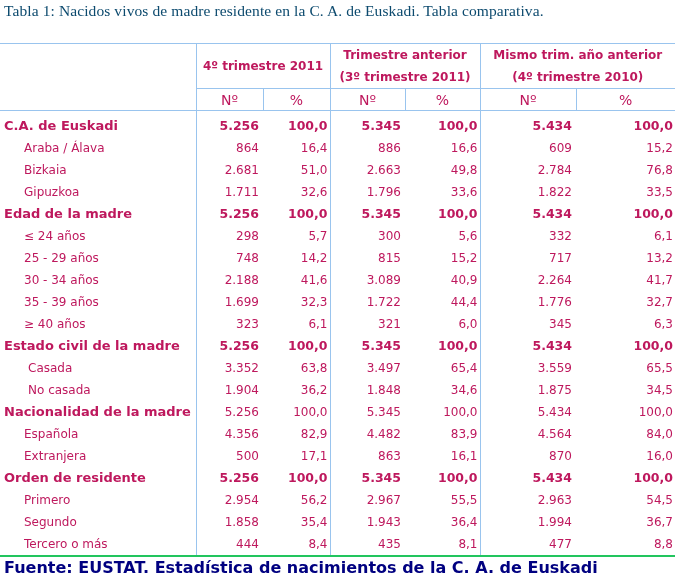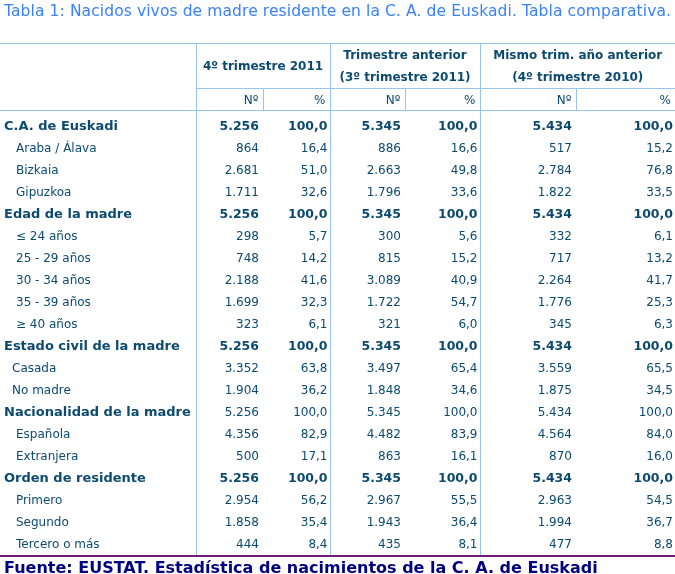--- a/index.html
+++ b/index.html
@@ -1,44 +1,44 @@
 <!DOCTYPE html>
 <html><head>
 <meta charset="utf-8">
 <style>
   html, body { margin:0; padding:0; background:#ffffff; }
   body { width:675px; height:574px; overflow:hidden; position:relative;
          font-family:"DejaVu Sans", "Liberation Sans", sans-serif; color:#000080; }
   .title { position:absolute; left:4px; top:1px; width:668px; font-size:15.5px; line-height:20px;
-           color:#3b82f6; font-weight:normal; letter-spacing:0.1px; }
+           color:#0c4a6e; font-weight:normal; letter-spacing:0.1px;font-family:Liberation Serif, serif; }
   table.t { position:absolute; left:0; top:43px; width:675px; border-collapse:collapse;
-            table-layout:fixed; font-size:12px; color:#0c4a6e; }
+            table-layout:fixed; font-size:12px; color:#be185d; }
   table.t col.c0 { width:196px; }
   table.t col.c1 { width:67px; }
   table.t col.c2 { width:67px; }
   table.t col.c3 { width:75px; }
   table.t col.c4 { width:75px; }
   table.t col.c5 { width:96px; }
   table.t col.c6 { width:99px; }
   table.t th, table.t td { padding:0 4px; white-space:nowrap; overflow:hidden; }
   thead tr.h1 th { height:43px; border-top:1px solid #99c4ee; text-align:center; font-weight:bold;
                    font-size:12px; line-height:22px; vertical-align:middle; }
   thead tr.h1 th.corner { border-bottom:1px solid #99c4ee; }
-  thead tr.h2 th { height:21px; font-weight:normal; text-align:right; font-size:12px;
+  thead tr.h2 th { height:21px; font-weight:normal; text-align:center; font-size:14px;
                    border-top:1px solid #99c4ee; border-bottom:1px solid #99c4ee; }
   .gl { border-left:1px solid #99c4ee; }
   .sl { border-left:1px solid #99c4ee; }
   tbody td { height:22px; line-height:22px; text-align:right; font-size:12px; }
   tbody td.lbl { text-align:left; }
   tbody tr.sec td { font-weight:bold; font-size:12.5px; }
   tbody tr.sec td.lbl { padding-left:4px; font-size:13px; }
   tbody tr.sec.plain td.num { font-weight:normal; font-size:12px; }
-  tbody tr.sub td.lbl { padding-left:16px; }
-  tbody tr.sub2 td.lbl { padding-left:12px; }
-  tbody tr.last td { border-bottom:2px solid #701a75; }
+  tbody tr.sub td.lbl { padding-left:24px; }
+  tbody tr.sub2 td.lbl { padding-left:28px; }
+  tbody tr.last td { border-bottom:2px solid #22c55e; }
   tbody tr.first td { padding-top:4px; }
   .num.pct { padding-right:2px; }
   .source { position:absolute; left:4px; top:558px; font-size:16px; font-weight:bold; color:#000080; }
 </style>
 </head>
 <body>
 
 <div class="title">Tabla 1: Nacidos vivos de madre residente en la C. A. de Euskadi. Tabla comparativa.</div>
 
 <table class="t">
@@ -84,21 +84,21 @@
         <td class="num pct">100,0</td>
         <td class="num gl">5.434</td>
         <td class="num pct">100,0</td>
       </tr>
       <tr class="sub">
         <td class="lbl">Araba / Álava</td>
         <td class="num gl">864</td>
         <td class="num pct">16,4</td>
         <td class="num gl">886</td>
         <td class="num pct">16,6</td>
-        <td class="num gl">517</td>
+        <td class="num gl">609</td>
         <td class="num pct">15,2</td>
       </tr>
       <tr class="sub">
         <td class="lbl">Bizkaia</td>
         <td class="num gl">2.681</td>
         <td class="num pct">51,0</td>
         <td class="num gl">2.663</td>
         <td class="num pct">49,8</td>
         <td class="num gl">2.784</td>
         <td class="num pct">76,8</td>
@@ -146,23 +146,23 @@
         <td class="num gl">3.089</td>
         <td class="num pct">40,9</td>
         <td class="num gl">2.264</td>
         <td class="num pct">41,7</td>
       </tr>
       <tr class="sub">
         <td class="lbl">35 - 39 años</td>
         <td class="num gl">1.699</td>
         <td class="num pct">32,3</td>
         <td class="num gl">1.722</td>
-        <td class="num pct">54,7</td>
+        <td class="num pct">44,4</td>
         <td class="num gl">1.776</td>
-        <td class="num pct">25,3</td>
+        <td class="num pct">32,7</td>
       </tr>
       <tr class="sub">
         <td class="lbl">≥ 40 años</td>
         <td class="num gl">323</td>
         <td class="num pct">6,1</td>
         <td class="num gl">321</td>
         <td class="num pct">6,0</td>
         <td class="num gl">345</td>
         <td class="num pct">6,3</td>
       </tr>
@@ -178,21 +178,21 @@
       <tr class="sub2">
         <td class="lbl">Casada</td>
         <td class="num gl">3.352</td>
         <td class="num pct">63,8</td>
         <td class="num gl">3.497</td>
         <td class="num pct">65,4</td>
         <td class="num gl">3.559</td>
         <td class="num pct">65,5</td>
       </tr>
       <tr class="sub2">
-        <td class="lbl">No madre</td>
+        <td class="lbl">No casada</td>
         <td class="num gl">1.904</td>
         <td class="num pct">36,2</td>
         <td class="num gl">1.848</td>
         <td class="num pct">34,6</td>
         <td class="num gl">1.875</td>
         <td class="num pct">34,5</td>
       </tr>
       <tr class="sec plain">
         <td class="lbl">Nacionalidad de la madre</td>
         <td class="num gl">5.256</td>

